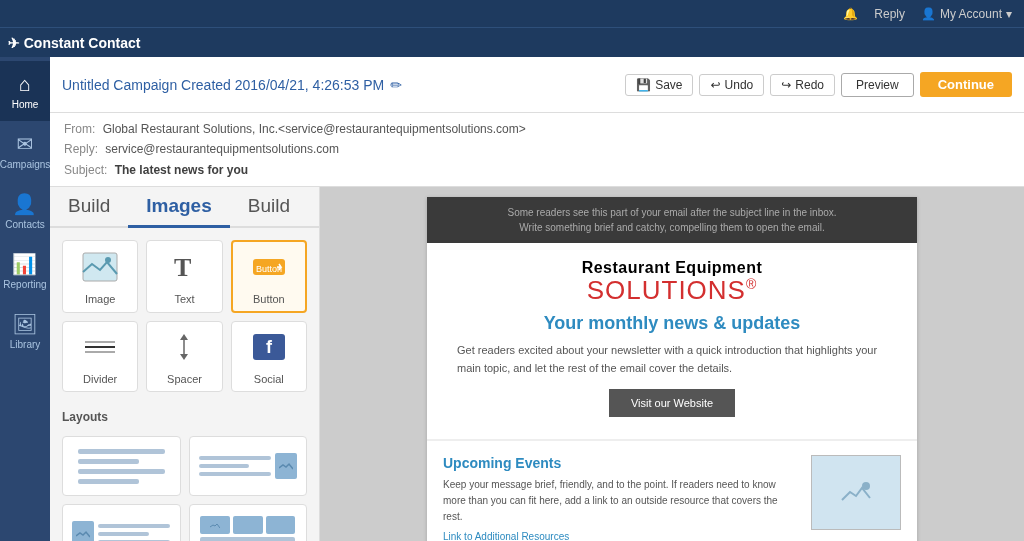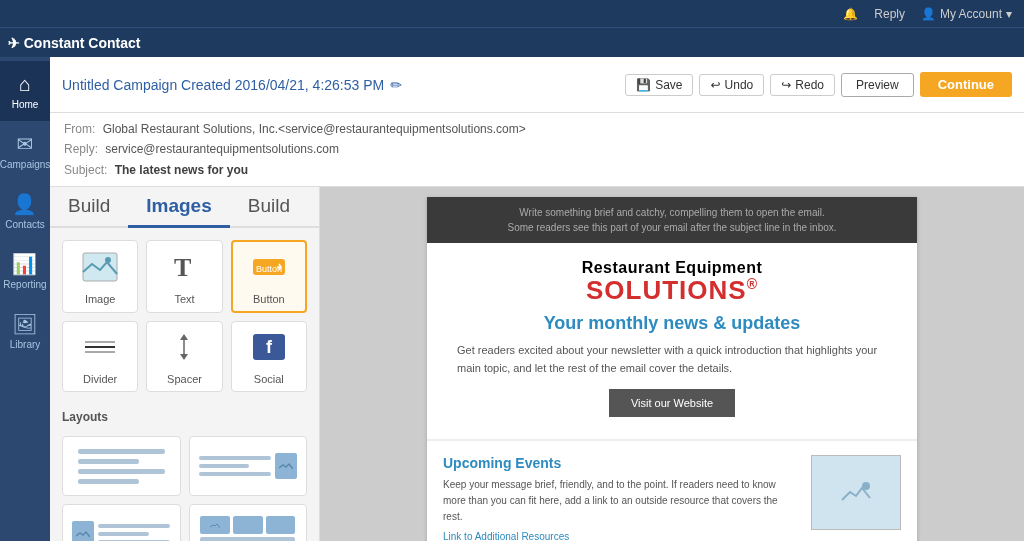--- a/index.html
+++ b/index.html
@@ -257,21 +257,21 @@
       border-bottom: 1px solid #eee;
     }
     .brand-name-top {
       font-size: 16px;
       font-weight: bold;
       color: #000000;
       letter-spacing: 0.5px;
     }
     .brand-name-solutions {
       font-size: 26px;
-      font-weight: bold;
+      font-weight: normal;
       color: #d32f2f;
       letter-spacing: 1px;
       line-height: 1;
     }
     .brand-reg { font-size: 14px; vertical-align: super; }
 
     .email-tagline {
       font-size: 18px;
       color: #2e8bc0;
       font-weight: bold;
@@ -556,22 +556,22 @@
             </div>
 
           </div>
         </div>
       </div>
 
       <div id="preview-panel">
         <div id="email-container">
 
           <div class="email-preheader">
+            <div>Some readers see this part of your email after the subject line in the inbox.</div>
             <div>Write something brief and catchy, compelling them to open the email.</div>
-            <div>Some readers see this part of your email after the subject line in the inbox.</div>
           </div>
 
           <div class="email-header">
             <div class="brand-name-top">Restaurant Equipment</div>
             <div class="brand-name-solutions">
               <span>SOLUTIONS</span><span class="brand-reg">®</span>
             </div>
             <div class="email-tagline">Your monthly news &amp; updates</div>
             <p class="email-intro">Get readers excited about your newsletter with a quick introduction that highlights your main topic, and let the rest of the email cover the details.</p>
             <button class="btn-visit">Visit our Website</button>

